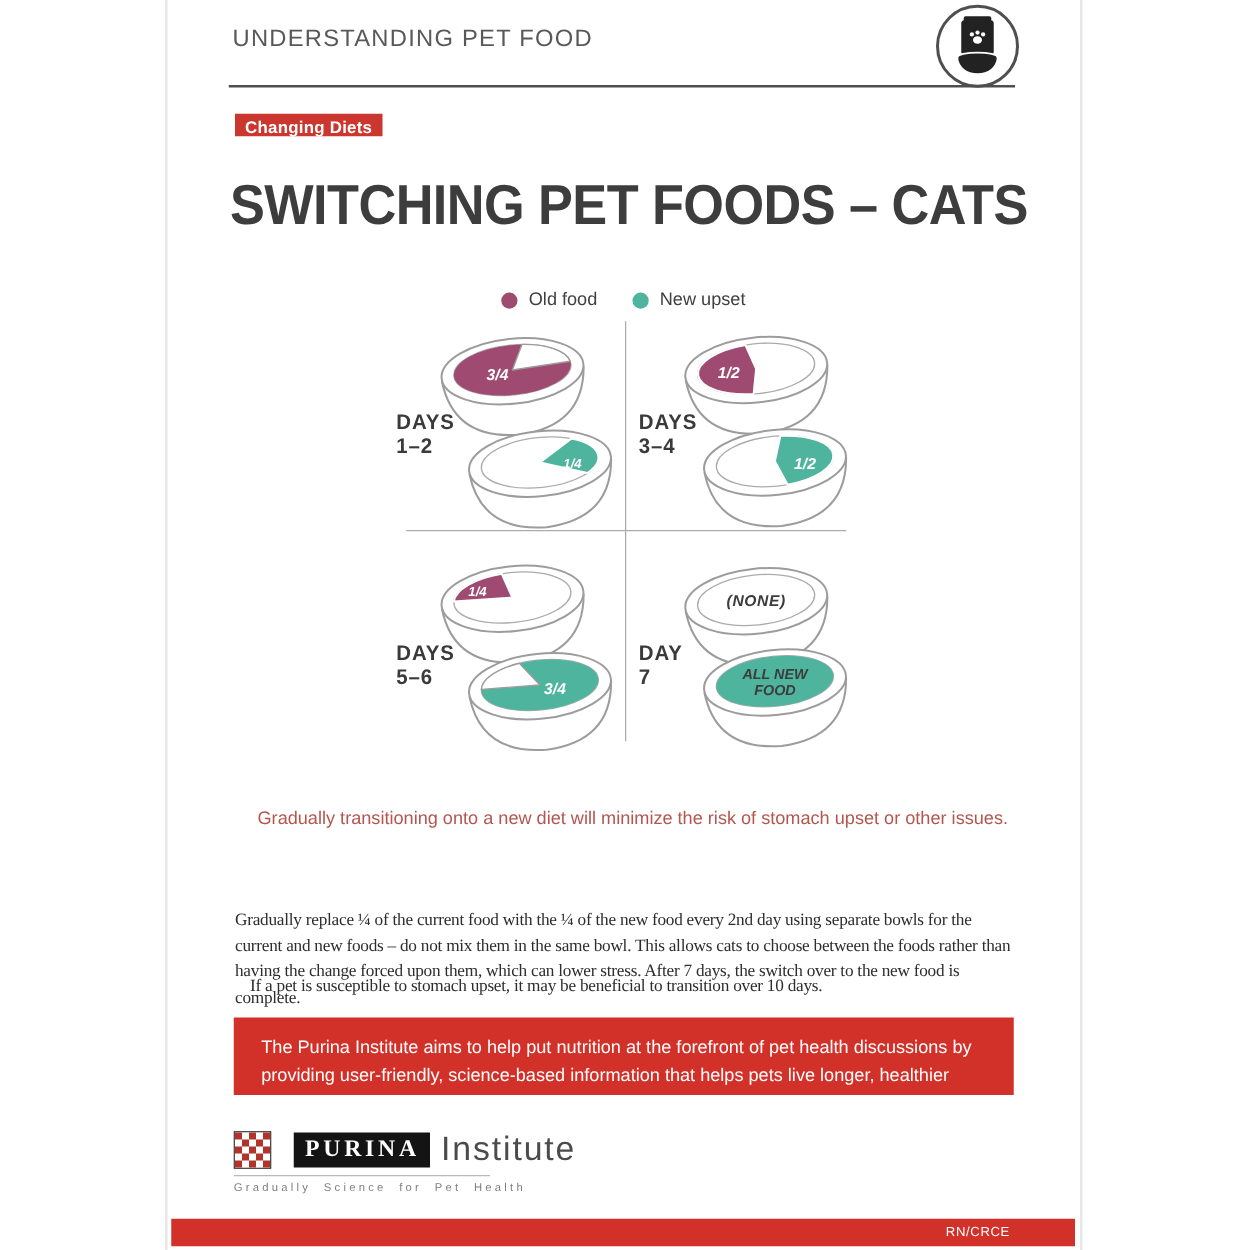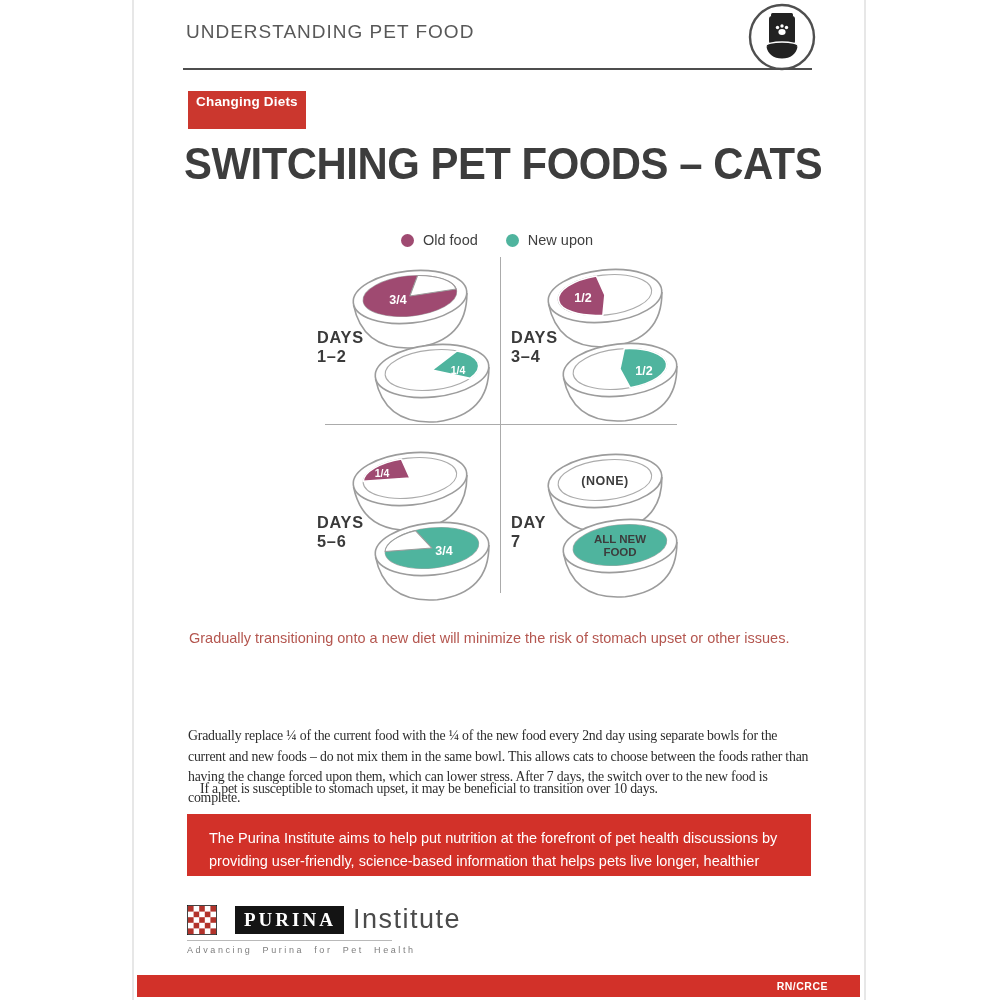--- a/index.html
+++ b/index.html
@@ -7,31 +7,31 @@
           font-family:"Liberation Sans",sans-serif;}
   .page-edge{position:absolute;top:0;bottom:0;width:2px;background:#e7e7e7;}
   .page-edge.left{left:132px;}
   .page-edge.right{left:864px;}
 
   .header-title{position:absolute;left:186px;top:21px;font-size:19px;color:#585858;letter-spacing:1px;}
   .header-icon{position:absolute;left:747px;top:1px;}
   .header-rule{position:absolute;left:183px;top:68px;width:629px;height:2px;background:#4e4e4e;}
 
   .badge{position:absolute;left:188px;top:91px;background:#cb372e;color:#fff;
-         font-size:13.5px;font-weight:bold;padding:3px 8px 20px 8px;letter-spacing:.2px;}
+         font-size:13.5px;font-weight:bold;padding:3px 8px 0 8px;letter-spacing:.2px;}
 
   .page-title{position:absolute;left:184px;top:138px;font-size:45px;font-weight:bold;color:#3d3d3d;
               letter-spacing:-.5px;transform:scaleX(.93);transform-origin:left;white-space:nowrap;}
 
   .legend{position:absolute;left:401px;top:232px;display:flex;align-items:center;gap:28px;
           font-size:14.5px;color:#3f3f3f;}
   .legend-item{display:flex;align-items:center;gap:9px;}
   .legend-dot{width:13px;height:13px;border-radius:50%;}
 
-  .diagram{position:absolute;left:310px;top:253px;width:382px;height:344px;}
+  .diagram{position:absolute;left:310px;top:253px;width:382px;height:344px;font-style:italic;}
   .divider-v{position:absolute;left:190px;top:4px;width:1px;height:336px;background:#ababab;}
   .divider-h{position:absolute;left:15px;top:171px;width:352px;height:1px;background:#ababab;}
   .quad-svg{position:absolute;overflow:visible;}
   .day-label{position:absolute;font-size:17px;font-weight:bold;color:#3a3a3a;
              line-height:1.12;letter-spacing:.8px;transform:scaleX(.96);transform-origin:left;}
   .day-label span{display:block;}
 
   .bowl-frac{font-family:"Liberation Sans",sans-serif;font-size:12.5px;font-weight:bold;fill:#ffffff;}
   .bowl-frac.small{font-size:10.5px;}
   .bowl-dark-label{font-family:"Liberation Sans",sans-serif;font-weight:bold;fill:#3c3c3c;}
@@ -49,21 +49,21 @@
   .logo-row{display:flex;align-items:center;}
   .logo-brand-box{background:#141414;color:#fff;font-family:"Liberation Serif",serif;
                   font-weight:bold;font-size:19px;letter-spacing:3px;padding:4px 8px 5px 9px;
                   margin-left:18px;line-height:1;}
   .logo-suffix{font-size:27px;color:#4b4b4b;letter-spacing:1.5px;margin-left:9px;font-weight:400;}
   .logo-rule{width:205px;height:1px;background:#b9b9b9;margin-top:5px;}
   .logo-tagline{margin-top:4px;font-size:9px;letter-spacing:2.6px;color:#7e7e7e;word-spacing:5px;}
 
   .footer-bar{position:absolute;left:137px;top:975px;width:723px;height:22px;background:#d23129;
               display:flex;justify-content:flex-end;align-items:center;}
-  .footer-code{color:#fff;font-size:10.5px;font-weight:bold;letter-spacing:.5px;padding-right:32px;}
+  .footer-code{color:#fff;font-size:10.5px;font-weight:normal;letter-spacing:.5px;padding-right:52px;}
 </style>
 </head>
 <body>
 
 <div class="canvas">
   <div class="page-edge left"></div>
   <div class="page-edge right"></div>
 
   <svg width="0" height="0" style="position:absolute" aria-hidden="true">
     <defs>
@@ -94,21 +94,21 @@
   <div class="badge">Changing Diets</div>
   <h1 class="page-title" style="margin:0">SWITCHING PET FOODS – CATS</h1>
 
   <div class="legend">
     <div class="legend-item">
       <span class="legend-dot" style="background:#9f4a71"></span>
       <span>Old food</span>
     </div>
     <div class="legend-item">
       <span class="legend-dot" style="background:#4fb49e"></span>
-      <span>New upon</span>
+      <span>New upset</span>
     </div>
   </div>
 
   <div class="diagram">
     <div class="divider-v"></div>
     <div class="divider-h"></div>
 
     <svg class="quad-svg" style="left:0;top:0" width="200" height="180">
       <g transform="translate(100,44) rotate(-6)">
         <use href="#bowl-shape"></use>
@@ -174,21 +174,21 @@
   </div>
   <div class="day-label" style="left:317px;top:513px">
     <span>DAYS</span>
     <span>5–6</span>
   </div>
   <div class="day-label" style="left:511px;top:513px">
     <span>DAY</span>
     <span>7</span>
   </div>
 
-  <p class="highlight" style="margin:1px">Gradually transitioning onto a new diet will minimize the risk of stomach upset or other issues.</p>
+  <p class="highlight" style="margin:18px">Gradually transitioning onto a new diet will minimize the risk of stomach upset or other issues.</p>
   <p class="body-copy p2" style="margin:0">Gradually replace ¼ of the current food with the ¼ of the new food every 2nd day using separate bowls for the current and new foods – do not mix them in the same bowl. This allows cats to choose between the foods rather than having the change forced upon them, which can lower stress. After 7 days, the switch over to the new food is complete.</p>
   <p class="body-copy p3" style="margin:12px">If a pet is susceptible to stomach upset, it may be beneficial to transition over 10 days.</p>
 
   <div class="callout">The Purina Institute aims to help put nutrition at the forefront of pet health discussions by providing user-friendly, science-based information that helps pets live longer, healthier lives.</div>
 
   <div class="logo-block">
     <div class="logo-row">
       <svg width="30" height="30" viewBox="0 0 30 30">
         <rect x="0" y="0" width="30" height="30" fill="#ffffff" stroke="#141414" stroke-width="1.6"></rect>
         <g fill="#b2332b">
@@ -204,19 +204,19 @@
             <rect x="17.8" y="17.8" width="5.6" height="5.6"></rect>
           <rect x="1" y="23.4" width="5.6" height="5.6"></rect>
             <rect x="12.2" y="23.4" width="5.6" height="5.6"></rect>
             <rect x="23.4" y="23.4" width="5.6" height="5.6"></rect>
         </g>
       </svg>
       <span class="logo-brand-box">PURINA</span>
       <span class="logo-suffix">Institute</span>
     </div>
     <div class="logo-rule"></div>
-    <div class="logo-tagline">Advancing Purina for Pet Health</div>
+    <div class="logo-tagline">Gradually Science for Pet Health</div>
   </div>
 
   <div class="footer-bar">
     <span class="footer-code">RN/CRCE</span>
   </div>
 </div>
 
 </body></html>

